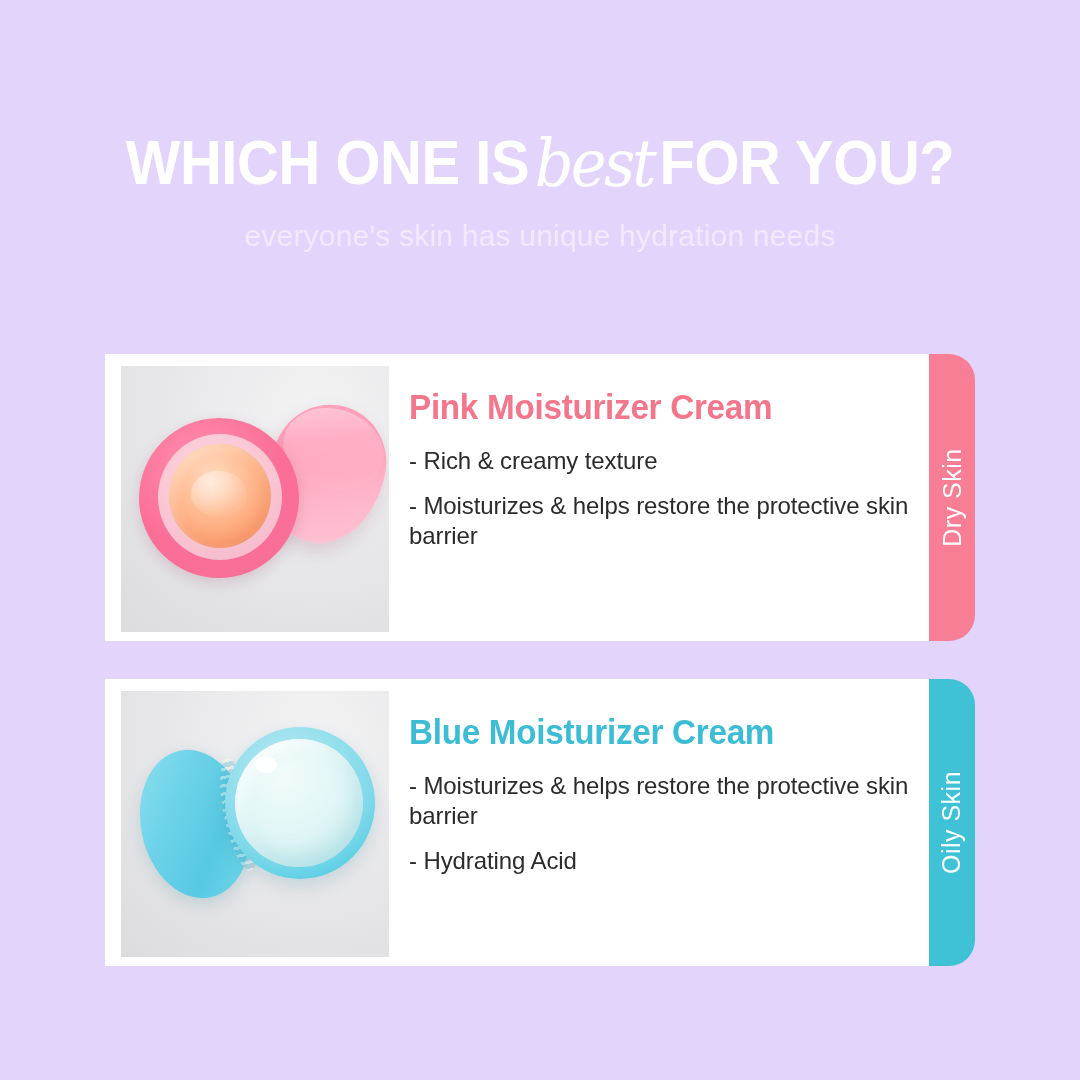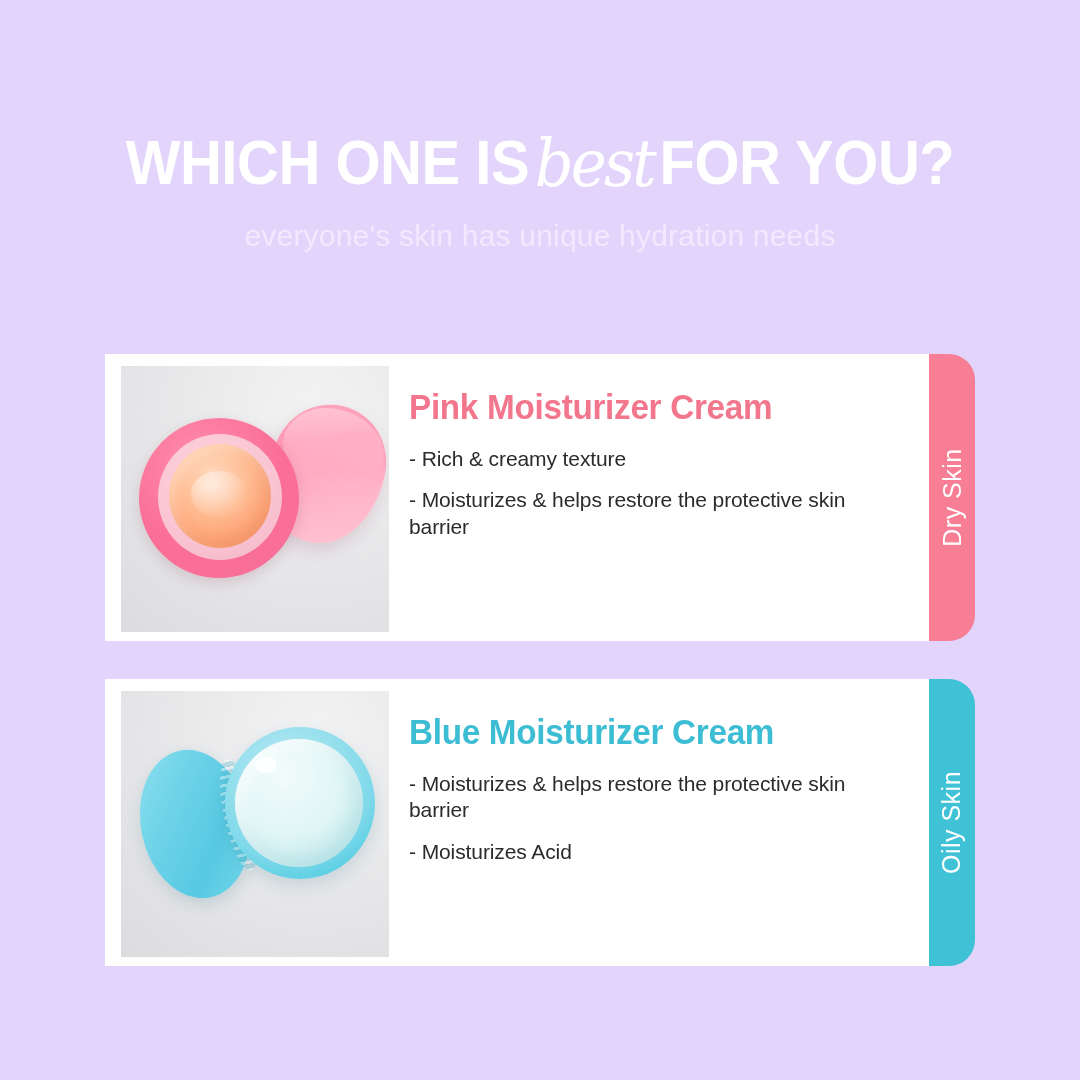--- a/index.html
+++ b/index.html
@@ -228,21 +228,21 @@
     white-space:nowrap;
     transform:scaleX(0.95);
     transform-origin:left center;
   }
   .title-pink { color:#f2768c; }
   .title-blue { color:#3dbdd4; }
 
   .bullets { list-style:none; }
   .bullets li {
     color:#2b2b2b;
-    font-size:21px;
+    font-size:24px;
     line-height:1.27;
     margin-bottom:15px;
     letter-spacing:-0.1px;
   }
   .bullets li:last-child { margin-bottom:0; }
 </style>
 </head>
 <body>
 
 <div class="poster">
@@ -286,21 +286,21 @@
         <div class="bg"></div>
         <div class="jar-blue-lid"></div>
         <div class="jar-blue-body"></div>
         <div class="jar-blue-gel"></div>
       </div>
 
       <div class="content">
         <div class="product-title title-blue">Blue Moisturizer Cream</div>
         <ul class="bullets">
           <li>- Moisturizes &amp; helps restore the protective skin barrier</li>
-          <li>- Moisturizes Acid</li>
+          <li>- Hydrating Acid</li>
         </ul>
       </div>
     </div>
 
     <div class="card-tab" style="background:#3fc1d6;">
       <span class="tab-label">Oily Skin</span>
     </div>
   </div>
 
 </div>

